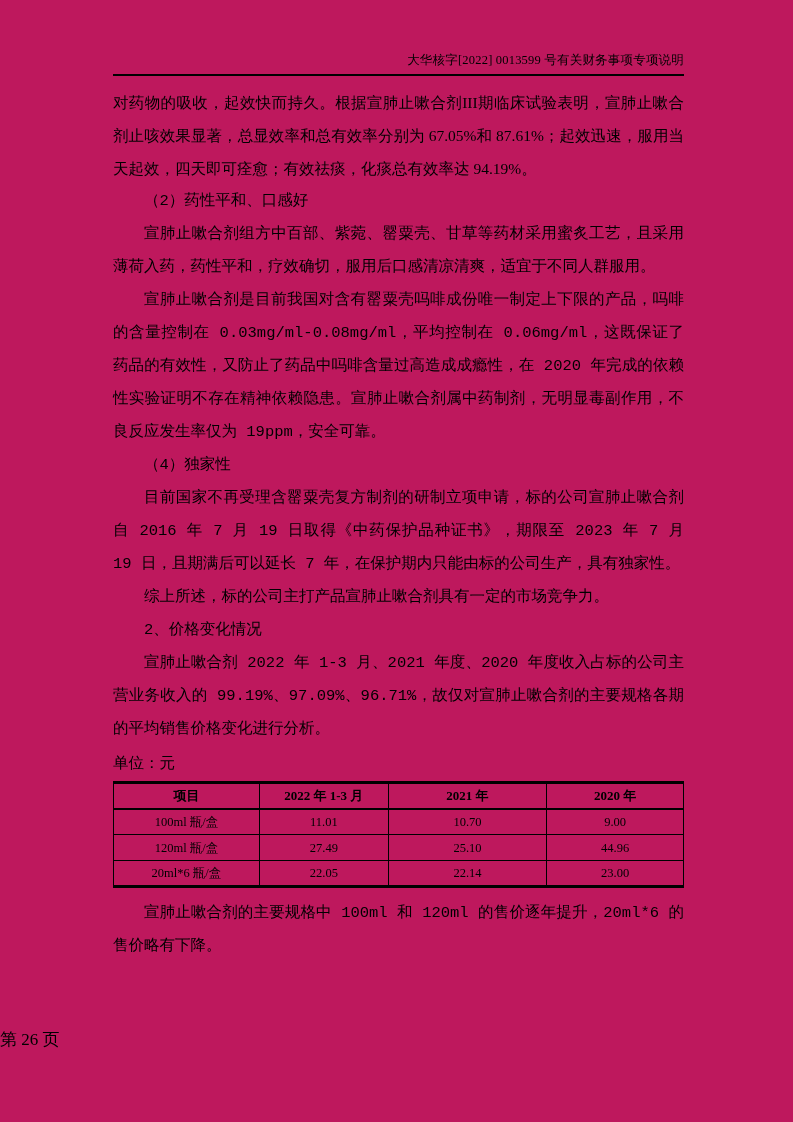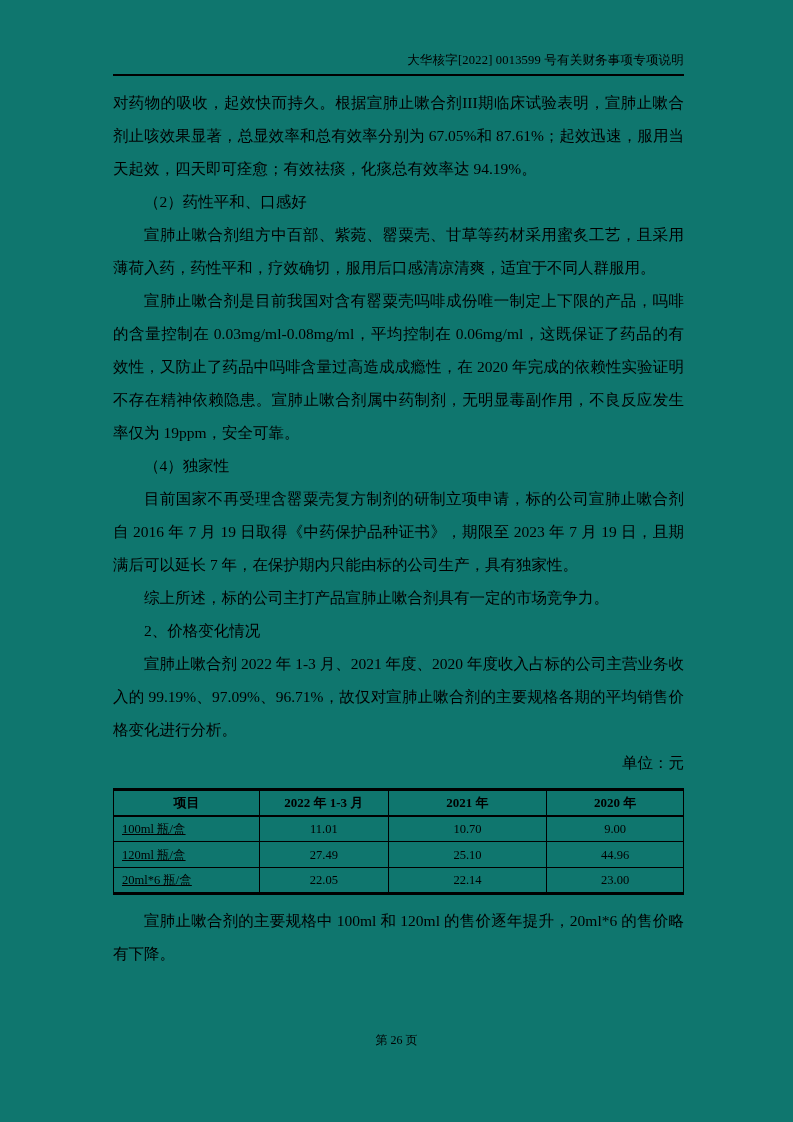--- a/index.html
+++ b/index.html
@@ -1,21 +1,21 @@
 <!DOCTYPE html>
 <html><head>
 <meta charset="utf-8">
 <style>
   * { box-sizing: border-box; }
   html, body { margin: 0; padding: 0; background: #ffffff; }
   .page {
     position: relative;
     width: 793px;
     height: 1122px;
-    background: #0f766e;
+    background: #be185d;
     color: #000000;
     font-family: "Liberation Serif", "DejaVu Serif", serif;
     overflow: hidden;
   }
   .content {
     position: absolute;
     left: 113px;
     top: 0;
     width: 571px;
   }
@@ -29,53 +29,53 @@
     letter-spacing: 0.2px;
   }
   .doc-body {
     margin-top: 10px;
     font-size: 15.5px;
     line-height: 33px;
     text-align: justify;
     text-justify: inter-ideograph;
   }
   .para { margin: 0; }
-  .indent { text-indent: 2em; }
-  .unit-line { text-align: right; text-indent: 0; }
+  .indent { text-indent: 2em; font-family: Liberation Mono, monospace; }
+  .unit-line { text-align: left; text-indent: 0; }
   table.price-table {
     width: 100%;
     border-collapse: collapse;
-    margin-top: 9px;
+    margin-top: 2px;
     border-top: 3px solid #000000;
     border-bottom: 3px solid #000000;
     font-size: 12.5px;
     line-height: 16px;
   }
   table.price-table th, table.price-table td {
     border: 1px solid #000000;
     height: 26px;
     padding: 2px 8px;
     vertical-align: middle;
   }
   table.price-table thead th {
     font-weight: bold;
     text-align: center;
     font-size: 13px;
     border-bottom: 2px solid #000000;
   }
-  table.price-table td.item { text-align: left; text-decoration: underline; }
+  table.price-table td.item { text-align: center; }
   table.price-table td.val { text-align: center; }
   .closing { margin-top: 9px; }
   .footer {
     position: absolute;
     top: 1032px;
     left: 0;
     width: 100%;
-    text-align: center;
-    font-size: 12px;
+    text-align: left;
+    font-size: 17px;
     line-height: 16px;
   }
 </style>
 </head>
 <body>
 
 <div class="page">
   <div class="content">
 
     <div class="doc-header">

